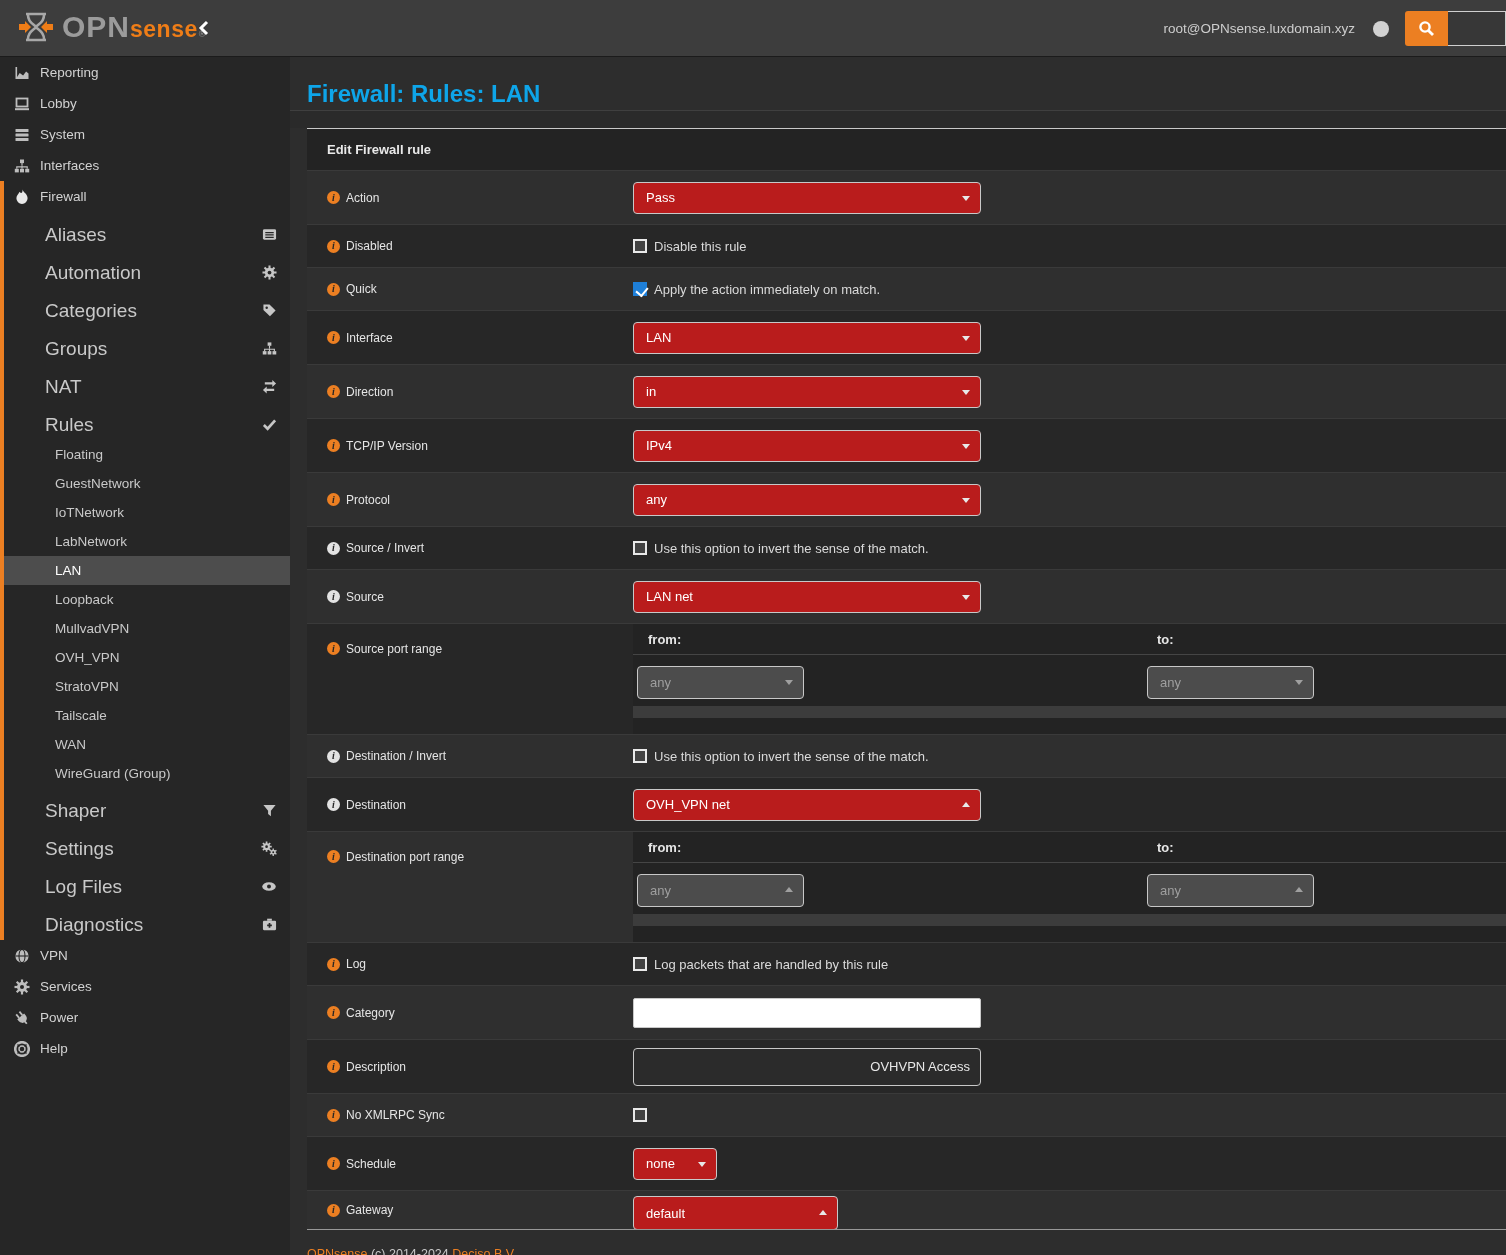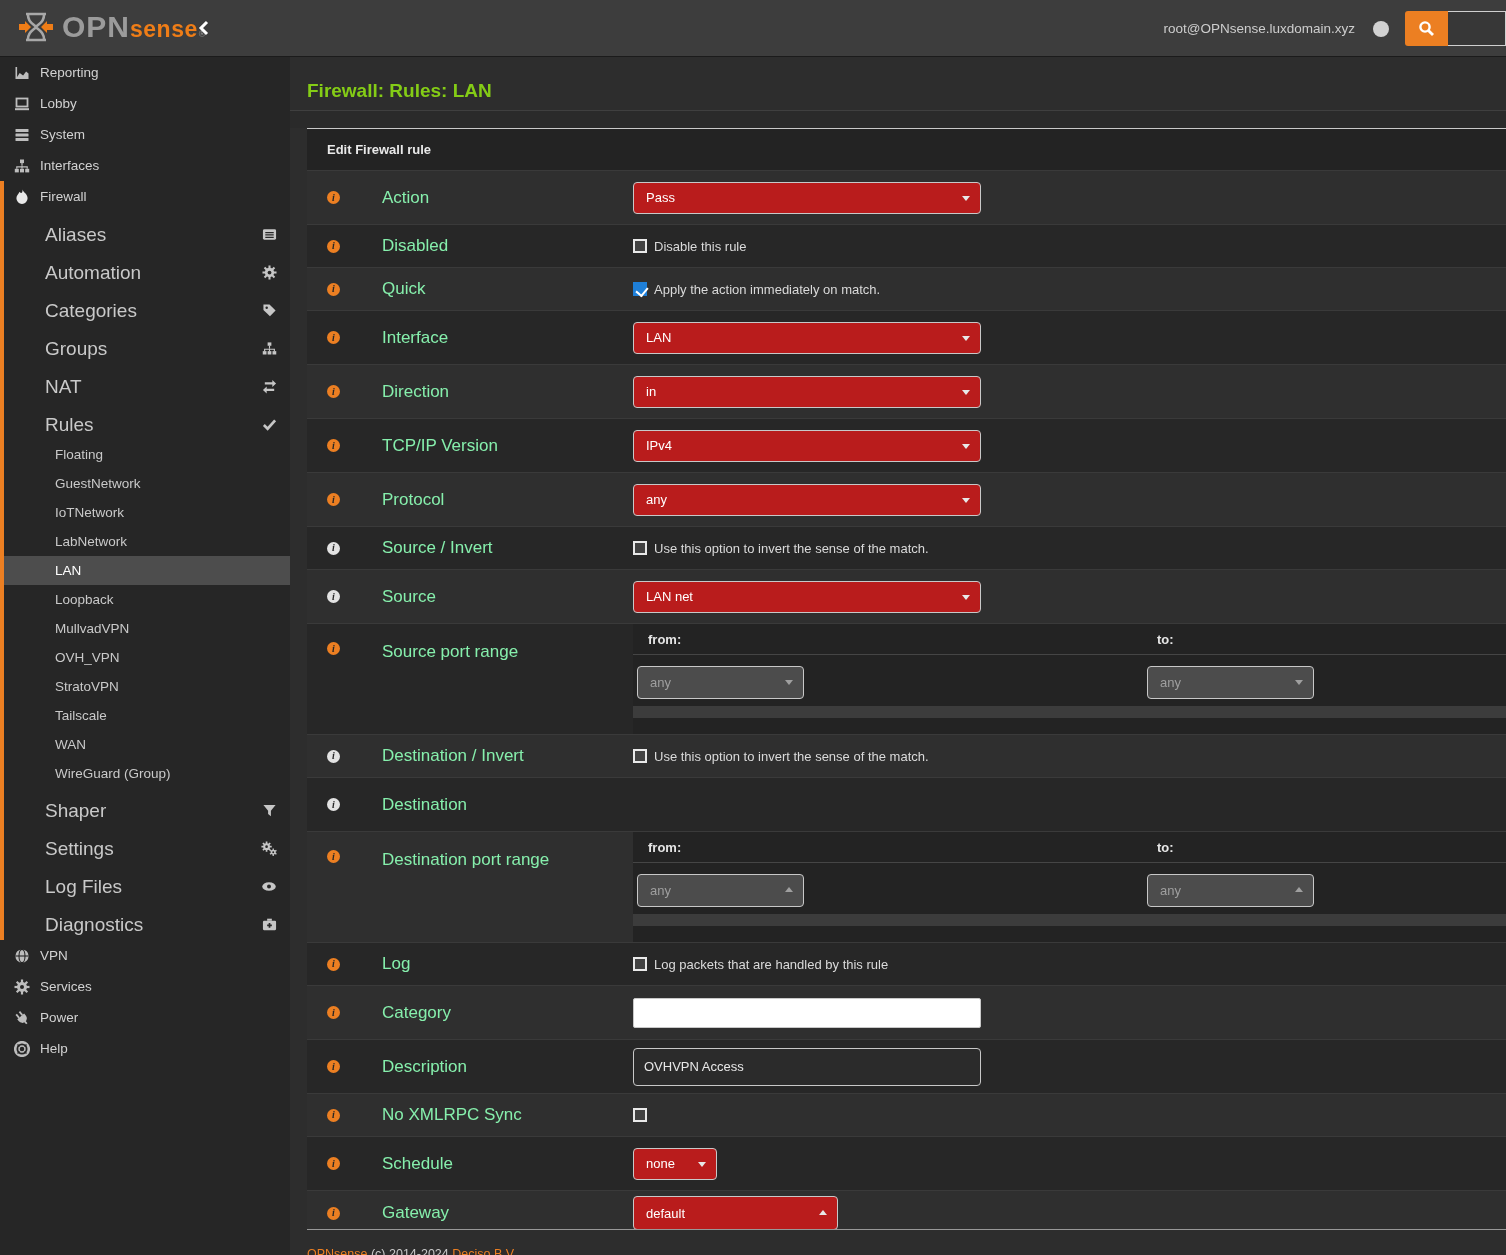--- a/index.html
+++ b/index.html
@@ -34,36 +34,36 @@
   .sub-item { height:31px; display:flex; align-items:center; padding-left:41px;
     color:#c9c9c9; font-size:19px; cursor:pointer;margin-top:7px; }
   .sub-item .rico { margin-left:auto; margin-right:13px; display:flex; align-items:center; }
   .sub2-item { height:29px; display:flex; align-items:center; padding-left:51px;
     color:#c9c9c9; font-size:13.5px; cursor:pointer; }
   .sub2-item.selected { background:#4d4d4d; color:#fff; }
 
   
   .main { position:absolute; top:57px; left:290px; width:1216px; bottom:0;
     background:#2d2d2d; overflow:hidden; }
-  .page-title { padding:23px 0 0 17px; font-size:19px; font-weight:700; color:#84cc16; height:53px; }
+  .page-title { padding:23px 0 0 17px; font-size:24px; font-weight:700; color:#0ea5e9; height:53px; }
   .title-gap { height:18px; border-top:1px solid #3f3f3f; background:#2a2a2a; }
 
   .panel { margin-left:17px; border-top:1px solid #c9c9c9; }
   .panel-header { height:41px; line-height:41px; background:#232323; padding-left:20px;
     font-size:13px; font-weight:700; color:#e9e9e9; }
 
   .frow { display:flex; border-top:1px solid #3a3a3a; }
   .frow.light { background:#2f2f2f; }
   .frow.dark  { background:#272727; }
   .h-select { height:54px; align-items:center; }
   .h-check  { height:43px; align-items:center; }
   .h-port   { height:111px; align-items:stretch; }
   .h-gw     { height:39px; align-items:flex-start; overflow:hidden; }
   .cell-label { flex:0 0 326px; padding-left:20px; display:flex; align-items:center;
-    font-size:17px; color:#86efac;gap:36px; }
+    font-size:12px; color:#e5e5e5; }
   .h-port .cell-label { align-items:flex-start; padding-top:18px; }
   .h-gw .cell-label { padding-top:12px; }
   .cell-field { flex:1 1 auto; display:flex; align-items:center; min-width:0; }
   .h-port .cell-field { align-items:stretch; }
   .h-gw .cell-field { padding-top:5px; }
 
   .info-ic { width:13px; height:13px; border-radius:50%; margin-right:6px; flex:0 0 13px;
     display:inline-flex; align-items:center; justify-content:center; }
   .info-ic.orange { background:#ec7f22; }
   .info-ic.white  { background:#e3e3e3; }
@@ -85,21 +85,21 @@
   .sel.small .caret.up { border-top:none; border-bottom:5px solid #9f9f9f; }
 
   .cb { width:14px; height:14px; border:2px solid #e9e9e9; background:#424242;
     margin-right:7px; flex:0 0 14px; position:relative; cursor:pointer; }
   .cb.checked { background:#1e7fd8; border-color:#1e7fd8; }
   .cb.checked::after { content:""; position:absolute; left:2.5px; top:0.5px; width:6px; height:9px;
     border:solid #fff; border-width:0 2.5px 2.5px 0; transform:rotate(40deg); }
   .cb-label { font-size:13px; color:#dadada; }
 
   .txt-input { height:30px; width:348px; border:1px solid #c8c8c8; border-radius:2px;
-    background:#fff; color:#222; font-size:13px; padding:0 10px; outline:none; }
+    background:#fff; color:#222; font-size:13px; padding:0 10px; outline:none;text-align:right; }
   .txt-input.darkfield { height:38px; background:#2b2b2b; color:#e8e8e8; border-radius:4px; }
 
   .port-table { flex:1 1 auto; background:#232323; padding-bottom:10px; }
   .port-head { display:flex; border-bottom:1px solid #454545; height:31px; align-items:center; }
   .port-head .pc { font-size:13px; font-weight:700; color:#e6e6e6; }
   .pc-from { flex:0 0 514px; padding-left:15px; }
   .pc-to { flex:1 1 auto; padding-left:10px; }
   .port-body { display:flex; padding-top:7px; height:47px; align-items:center; }
   .port-body .pc-from { padding-left:4px; }
   .port-body .pc-to { padding-left:0; }
@@ -596,20 +596,26 @@
         <span class="cb"></span>
         <span class="cb-label">Use this option to invert the sense of the match.</span>
       </div>
     </div>
 
     <div class="frow dark h-select">
       <div class="cell-label">
           <span class="info-ic white"></span>
           <span>Destination</span>
         </div>
+      <div class="cell-field">
+        <div class="sel w-std">
+          <span>OVH_VPN net</span>
+          <span class="caret up"></span>
+        </div>
+      </div>
     </div>
 
     <div class="frow light h-port">
       <div class="cell-label">
           <span class="info-ic orange"></span>
           <span>Destination port range</span>
         </div>
       <div class="cell-field">
         <div class="port-table">
           <div class="port-head">

